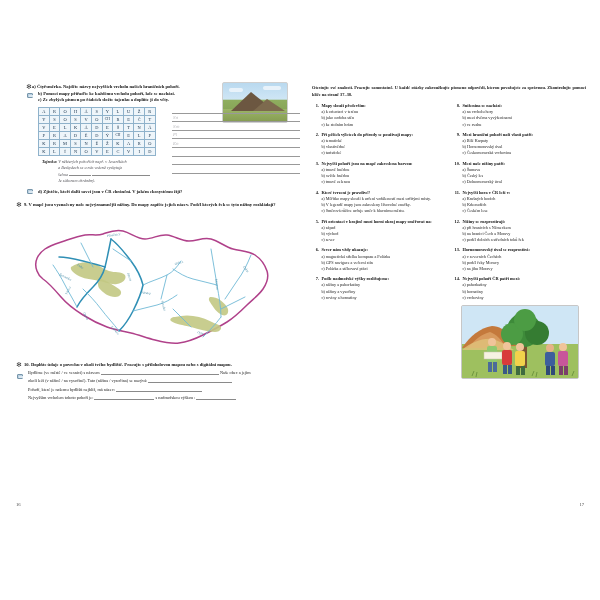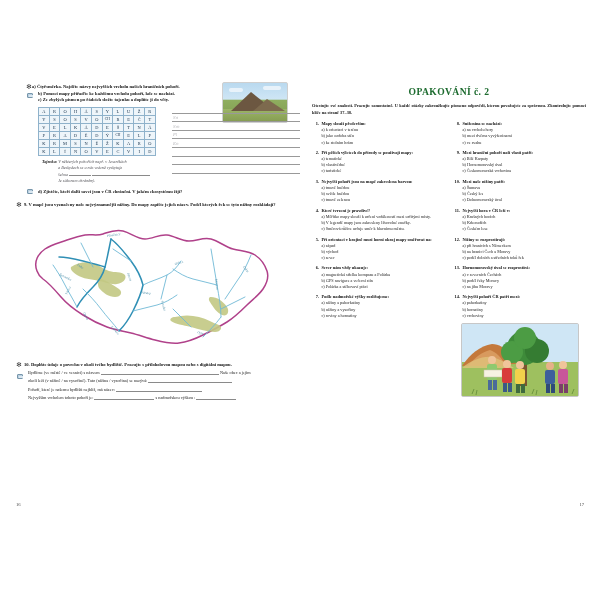--- a/index.html
+++ b/index.html
@@ -405,21 +405,20 @@
         <span class="fl" style="width:60px"></span>
         <span>s nadmořskou výškou :</span>
         <span class="fl" style="width:40px"></span>
       </div>
     </div>
 
     <div class="folio folio-l">16</div>
   </div>
 
   <div class="page page-right">
-    <div class="opak-title">OPAKOVÁNÍ č. 2</div>
     <div class="opak-intro">Otestujte své znalosti. Pracujte samostatně. U každé otázky zakroužkujte písmeno odpovědi, kterou považujete za správnou. Zkontrolujte pomocí klíče na straně 37–38.</div>
 
     <div id="qcols">
       <div class="qcol" id="qcol-left">
           <div class="q">
             <div class="q-title">
               <span class="q-num">1.</span>
               <span>Mapy slouží především:</span>
             </div>
             <div class="q-opts">

